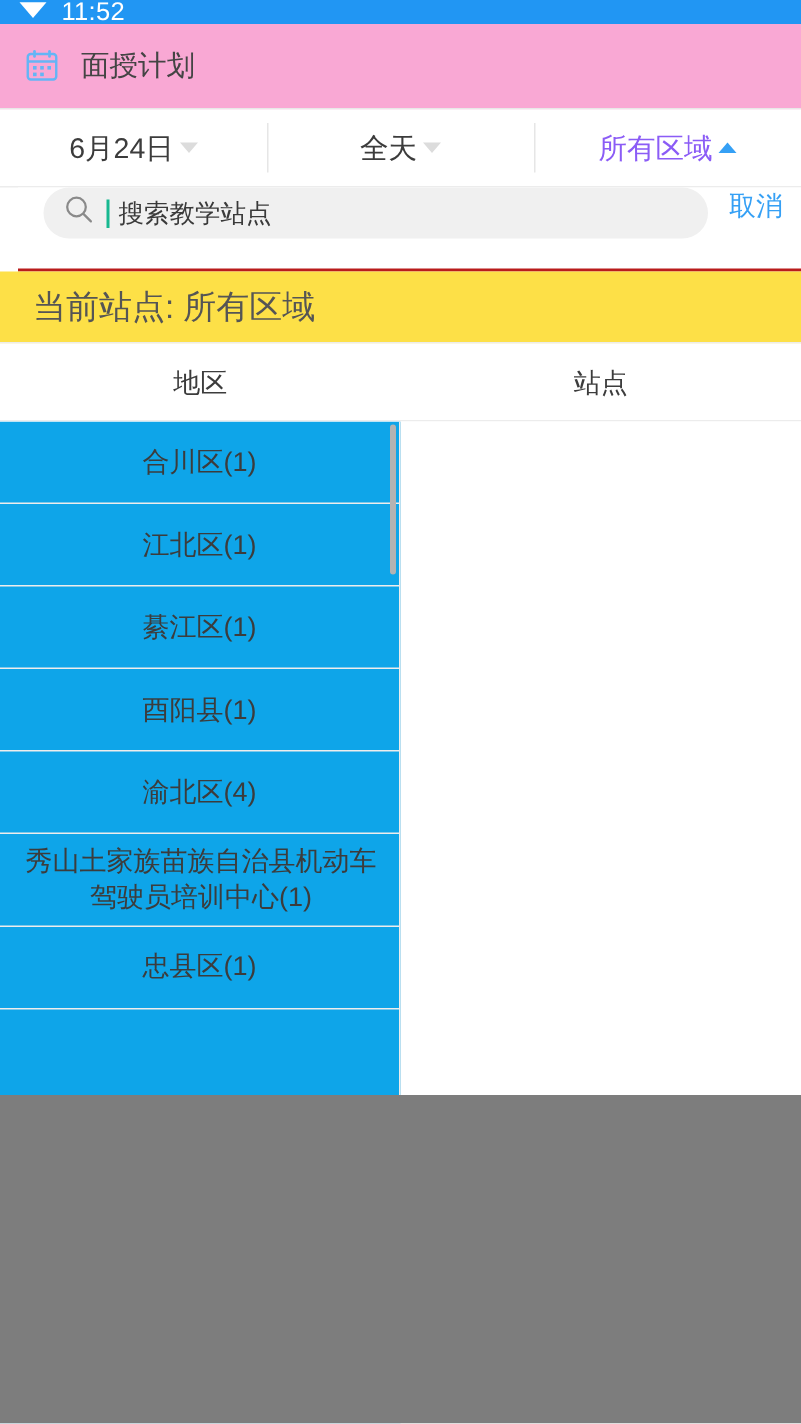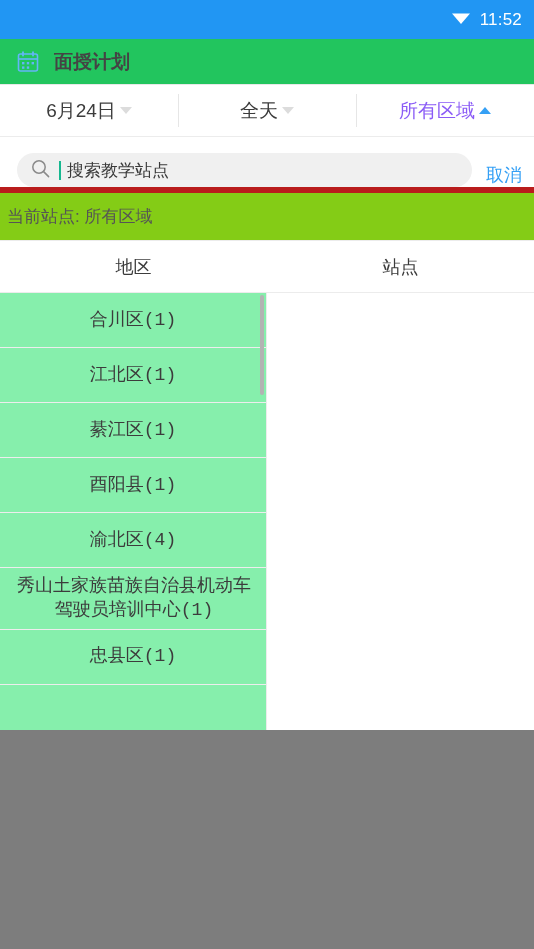--- a/index.html
+++ b/index.html
@@ -16,50 +16,49 @@
     position: relative;
     width: 534px;
     height: 949px;
     background: #ffffff;
     display: flex;
     flex-direction: column;
   }
 
   
   .status-bar {
-    height: 39px;
+    height: 16px;
     background: #2196f3;
     display: flex;
     align-items: center;
-    justify-content: flex-end;
+    justify-content: flex-start;
     padding: 0 12px;
     flex: 0 0 auto;
   }
   .status-right {
     display: flex;
     align-items: center;
     gap: 9px;
   }
   .wifi-icon { display: block; }
   .status-time {
     color: #ffffff;
     font-size: 17px;
     letter-spacing: .2px;
   }
 
   
   .app-bar {
-    height: 46px;
-    background: #22c55e;
+    height: 57px;
+    background: #f9a8d4;
     display: flex;
     align-items: center;
     padding: 0 0 0 16px;
     border-bottom: 1px solid #e8e8e8;
     flex: 0 0 auto;
-    font-weight: bold;
   }
   .app-bar-icon {
     width: 24px;
     height: 24px;
     margin-right: 14px;
     flex: 0 0 auto;
     display: flex;
     align-items: center;
     justify-content: center;
   }
@@ -107,25 +106,26 @@
     width: 0; height: 0;
     border-left: 6px solid transparent;
     border-right: 6px solid transparent;
     border-bottom: 7px solid #35a0f5;
   }
 
   
   .search-bar {
     height: 56px;
     display: flex;
-    align-items: flex-end;
+    align-items: flex-start;
     padding: 0 12px 0 17px;
     background: #ffffff;
-    border-bottom: 6px solid #b91c1c;
-    flex: 0 0 auto;
+    border-bottom: 2px solid #b91c1c;
+    flex: 0 0 auto;
+    margin-left: 12px;
   }
   .search-field {
     flex: 1 1 auto;
     height: 34px;
     background: #f0f0f0;
     border-radius: 17px;
     display: flex;
     align-items: center;
     padding: 0 14px;
     gap: 6px;
@@ -150,25 +150,25 @@
     color: #35a0f5;
     font-size: 18px;
     padding-left: 14px;
   }
 
   
   .current-station {
     height: 48px;
     display: flex;
     align-items: center;
-    padding-left: 7px;
-    font-size: 17px;
+    padding-left: 22px;
+    font-size: 22px;
     color: #555555;
     border-bottom: 1px solid #ececec;
-    background: #84cc16;
+    background: #fde047;
     flex: 0 0 auto;
   }
 
   
   .col-headers {
     height: 52px;
     display: flex;
     border-bottom: 1px solid #ececec;
     background: #ffffff;
     flex: 0 0 auto;
@@ -189,23 +189,22 @@
     display: flex;
     position: relative;
     overflow: hidden;
     background: #ffffff;
   }
   .left-pane {
     width: 267px;
     flex: 0 0 267px;
     position: relative;
     border-right: 1px solid #ececec;
-    background: #86efac;
+    background: #0ea5e9;
     overflow: hidden;
-    font-family: Liberation Mono, monospace;
   }
   .right-pane {
     flex: 1 1 auto;
     background: #ffffff;
   }
 
   .region-row {
     min-height: 55px;
     display: flex;
     align-items: center;

